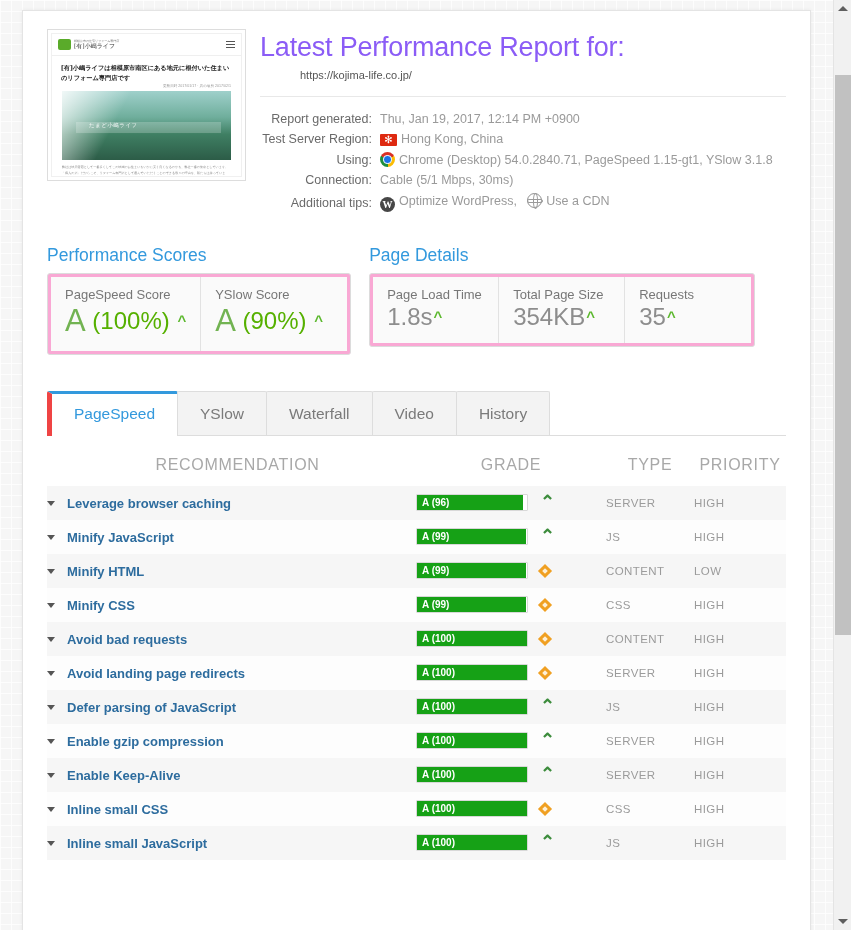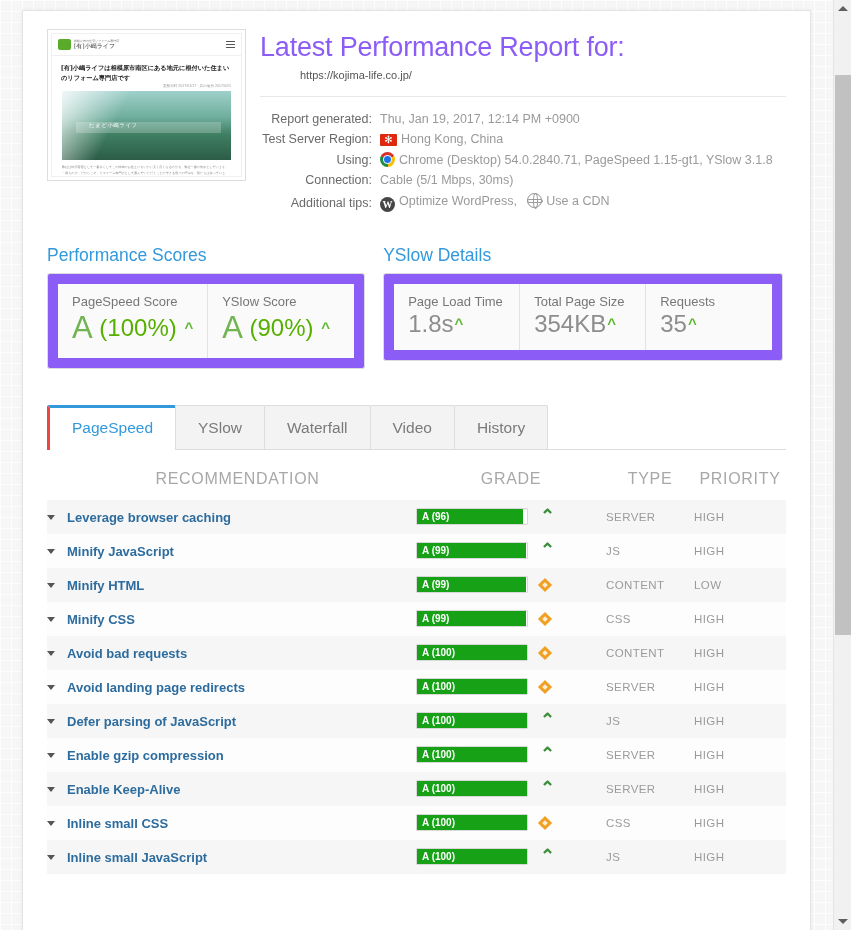--- a/index.html
+++ b/index.html
@@ -241,24 +241,24 @@
   }
   .section-title {
     font-size: 17.5px;
     color: #3399dd;
     font-weight: normal;
     margin-bottom: 7px;
   }
 
   .panel {
     display: flex;
-    background: #8b5cf6;
+    background: #f9a8d4;
     border: 1px solid #dcdcdc;
     border-radius: 3px;
-    padding: 10px;
+    padding: 3px;
   }
   .panel-cell {
     background: #fafafa;
     padding: 10px 14px 12px 14px;
     border-right: 1px solid #e2e2e2;
   }
   .panel-cell:last-child { border-right: none; }
   .panel-cell .cap {
     font-size: 13px;
     color: #777777;
@@ -306,21 +306,21 @@
     border-bottom: none;
     margin-right: -1px;
     border-radius: 2px 2px 0 0;
     white-space: nowrap;
     cursor: pointer;
   }
   .tab.active {
     color: #3399dd;
     background: #ffffff;
     border-top: 3px solid #3399dd;
-    border-left: 3px solid #ef4444;
+    border-left: 5px solid #ef4444;
     border-right: 1px solid #dddddd;
     padding-top: 11px;
     margin-bottom: -1px;
     padding-bottom: 13px;
   }
 
   
   table.recs {
     width: 100%;
     border-collapse: collapse;
@@ -531,21 +531,21 @@
             <div class="val">
               <span class="grade-letter">A</span>
               <span class="grade-pct">(90%)</span>
               <span class="caret-up">^</span>
             </div>
           </div>
         </div>
       </div>
 
       <div>
-        <div class="section-title">YSlow Details</div>
+        <div class="section-title">Page Details</div>
         <div class="panel" id="details-panel">
           <div class="panel-cell">
             <div class="cap">Page Load Time</div>
             <div class="val">
               <span>1.8s</span><span class="caret-up">^</span>
             </div>
           </div>
           <div class="panel-cell">
             <div class="cap">Total Page Size</div>
             <div class="val">

